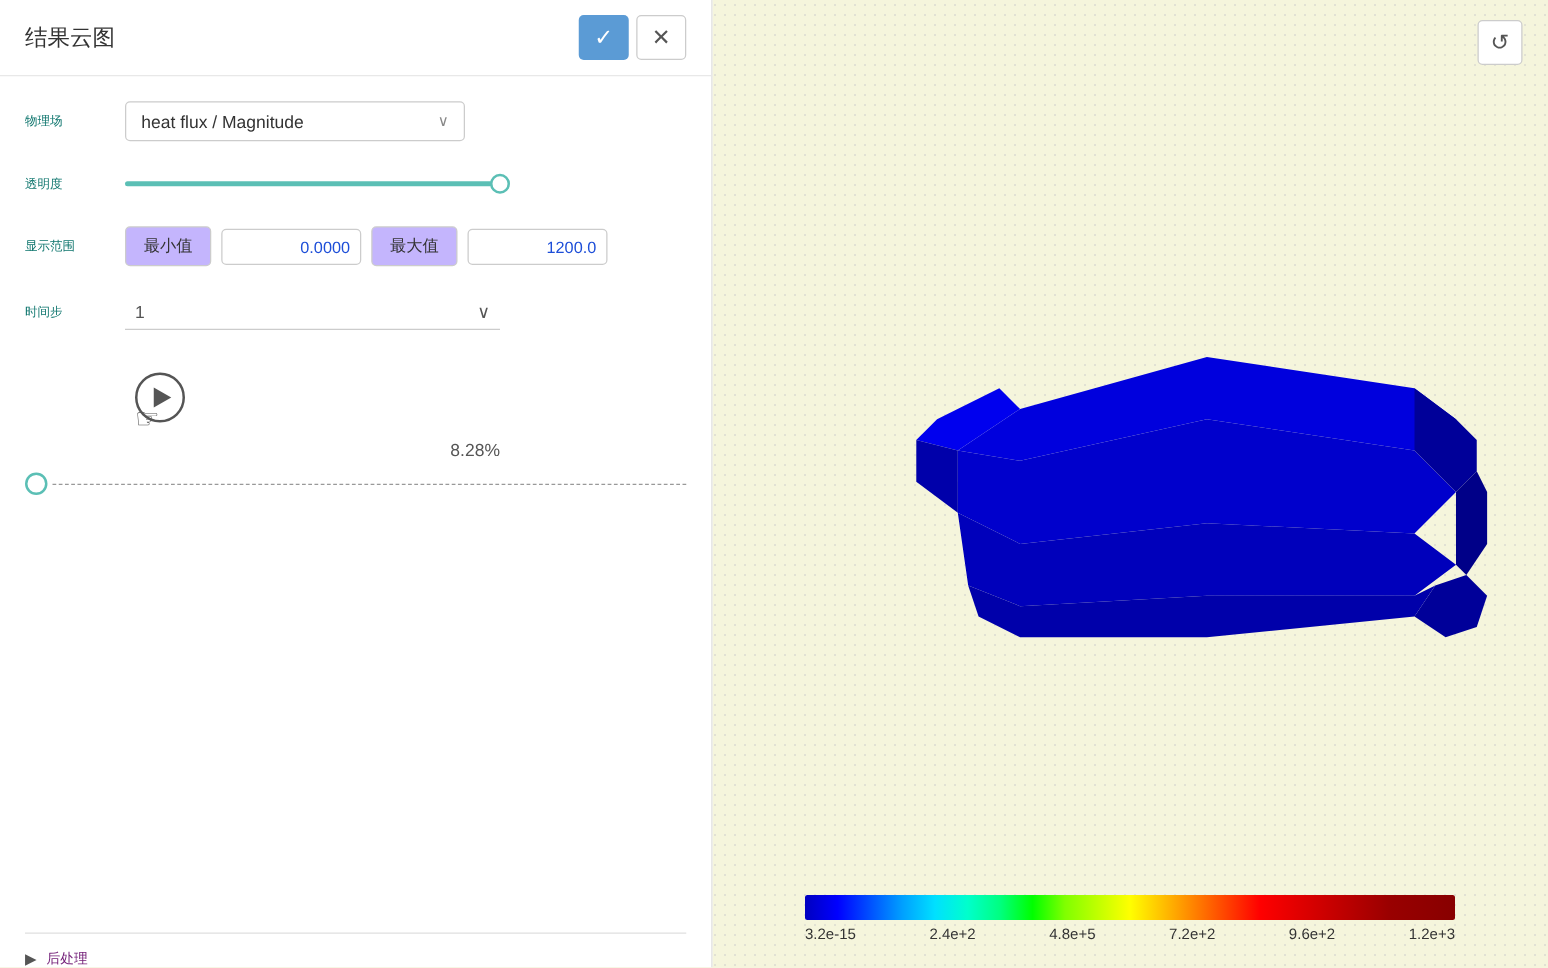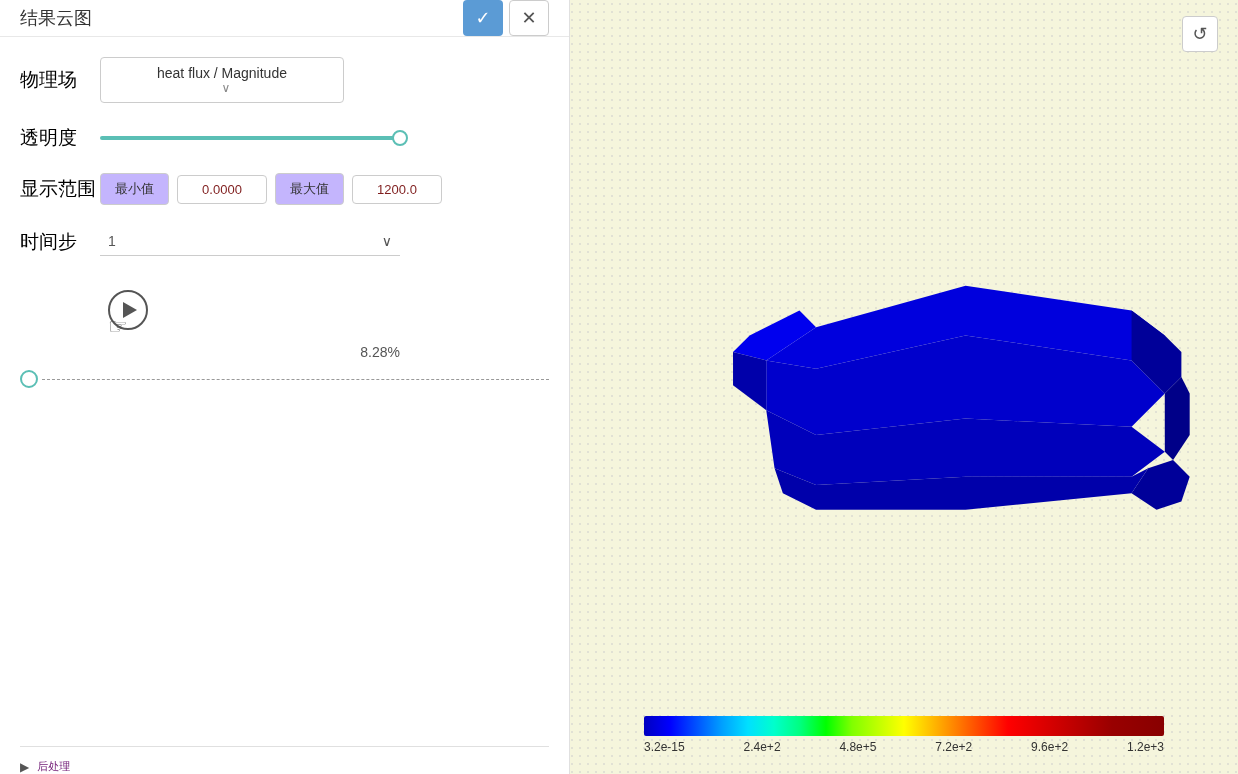--- a/index.html
+++ b/index.html
@@ -40,21 +40,21 @@
       display: flex;
       flex-direction: column;
       padding: 0;
       flex-shrink: 0;
     }
 
     .panel-header {
       display: flex;
       align-items: center;
       justify-content: space-between;
-      padding: 0 20px;
+      padding: 12px 20px;
       border-bottom: 1px solid #e8e8e8;
     }
 
     .panel-title {
       font-size: 18px;
       font-weight: 500;
       color: #333;
     }
 
     .header-buttons {
@@ -96,43 +96,42 @@
     }
 
     .form-row {
       display: flex;
       align-items: center;
       margin-bottom: 22px;
     }
 
     .form-label {
       width: 80px;
-      font-size: 19px;
-      color: #000000;
+      font-size: 10px;
+      color: #0f766e;
       flex-shrink: 0;
     }
 
     .form-control {
       flex: 1;
     }
 
     
     .dropdown {
       display: flex;
       align-items: center;
       justify-content: space-between;
       border: 1px solid #ccc;
       border-radius: 4px;
       padding: 7px 12px;
       cursor: pointer;
       background: white;
       font-size: 14px;
       color: #333;
-      width: 244px;
-      flex-direction: column;
+      width: 272px;
     }
 
     .dropdown-arrow {
       color: #888;
       font-size: 12px;
       margin-left: 8px;
     }
 
     
     .slider-container {
@@ -175,27 +174,27 @@
       padding: 6px 14px;
       border: 1px solid #ccc;
       border-radius: 4px;
       background: #c4b5fd;
       cursor: pointer;
       font-size: 13px;
       color: #333;
     }
 
     .range-input {
-      width: 90px;
+      width: 112px;
       padding: 6px 8px;
       border: 1px solid #ccc;
       border-radius: 4px;
       font-size: 13px;
-      color: #7f1d1d;
-      text-align: center;
+      color: #1d4ed8;
+      text-align: right;
     }
 
     
     .timestep-select {
       display: flex;
       align-items: center;
       justify-content: space-between;
       border-bottom: 1px solid #ccc;
       padding: 6px 8px;
       cursor: pointer;

